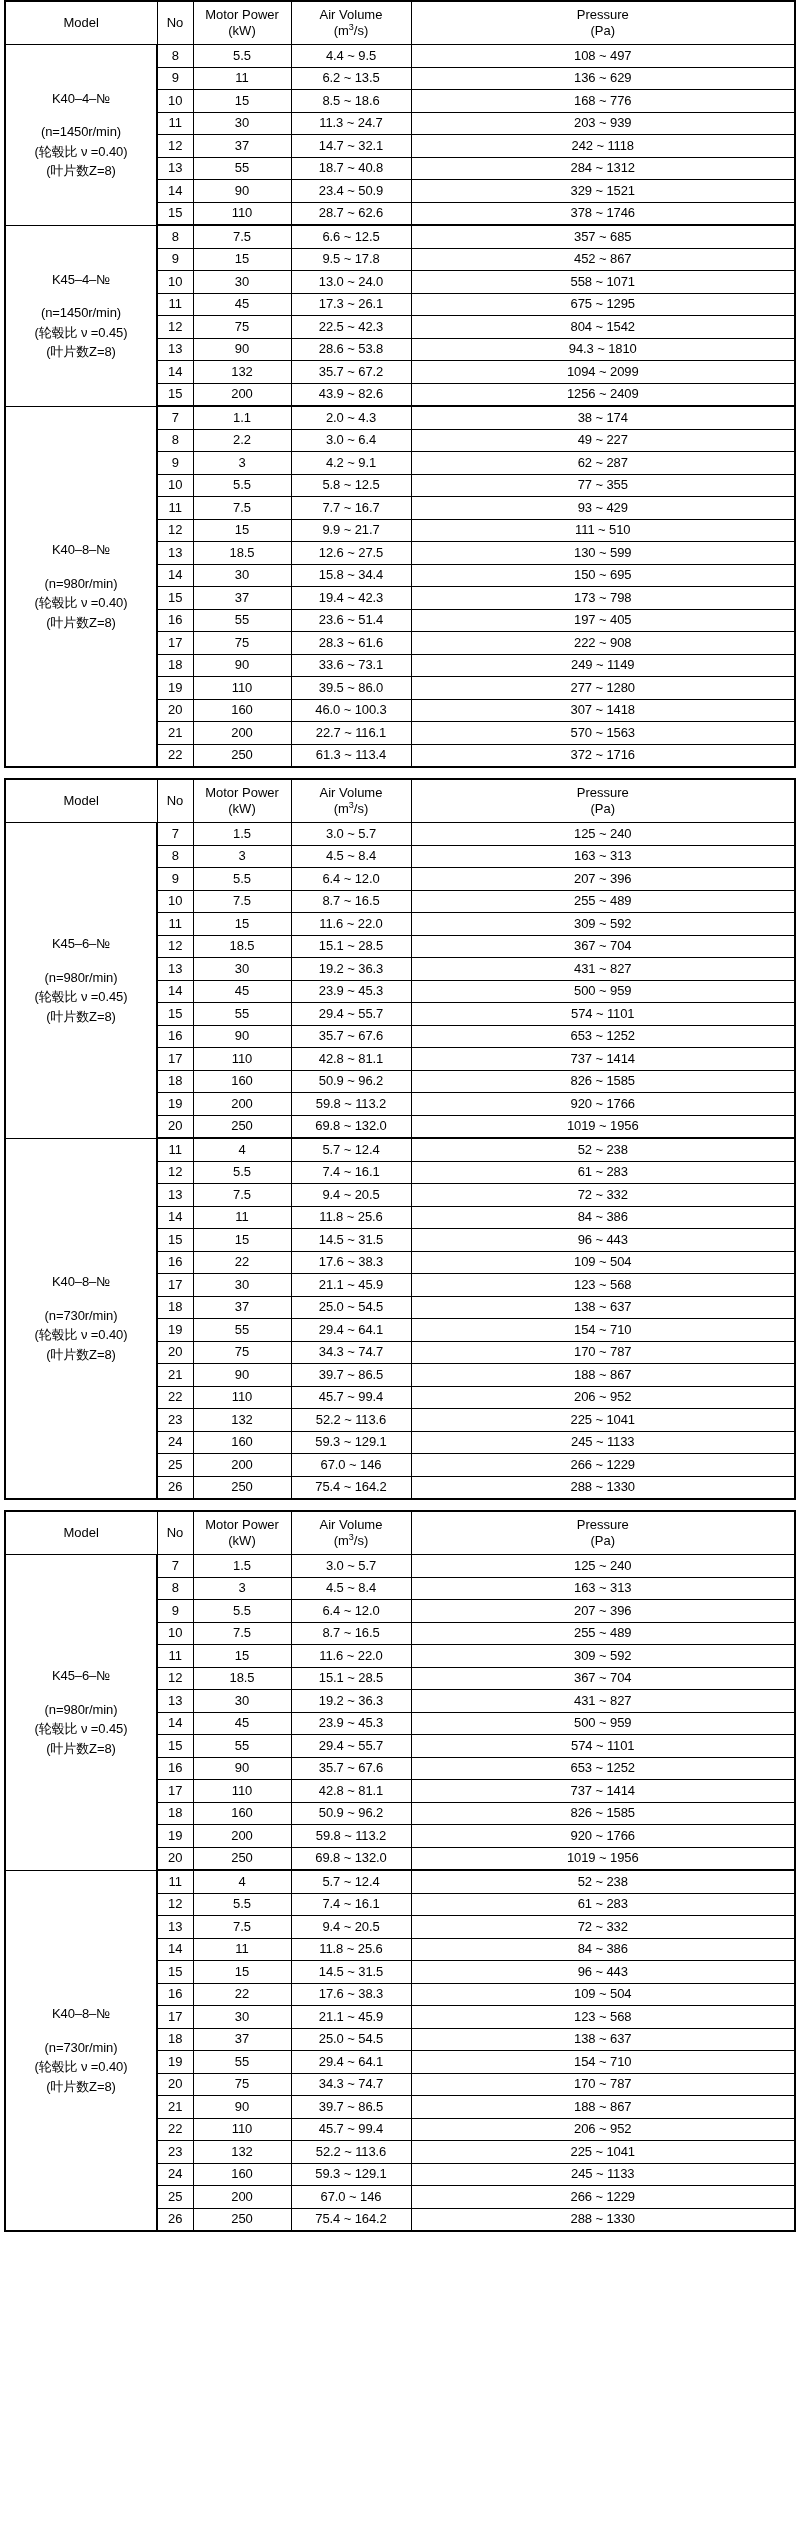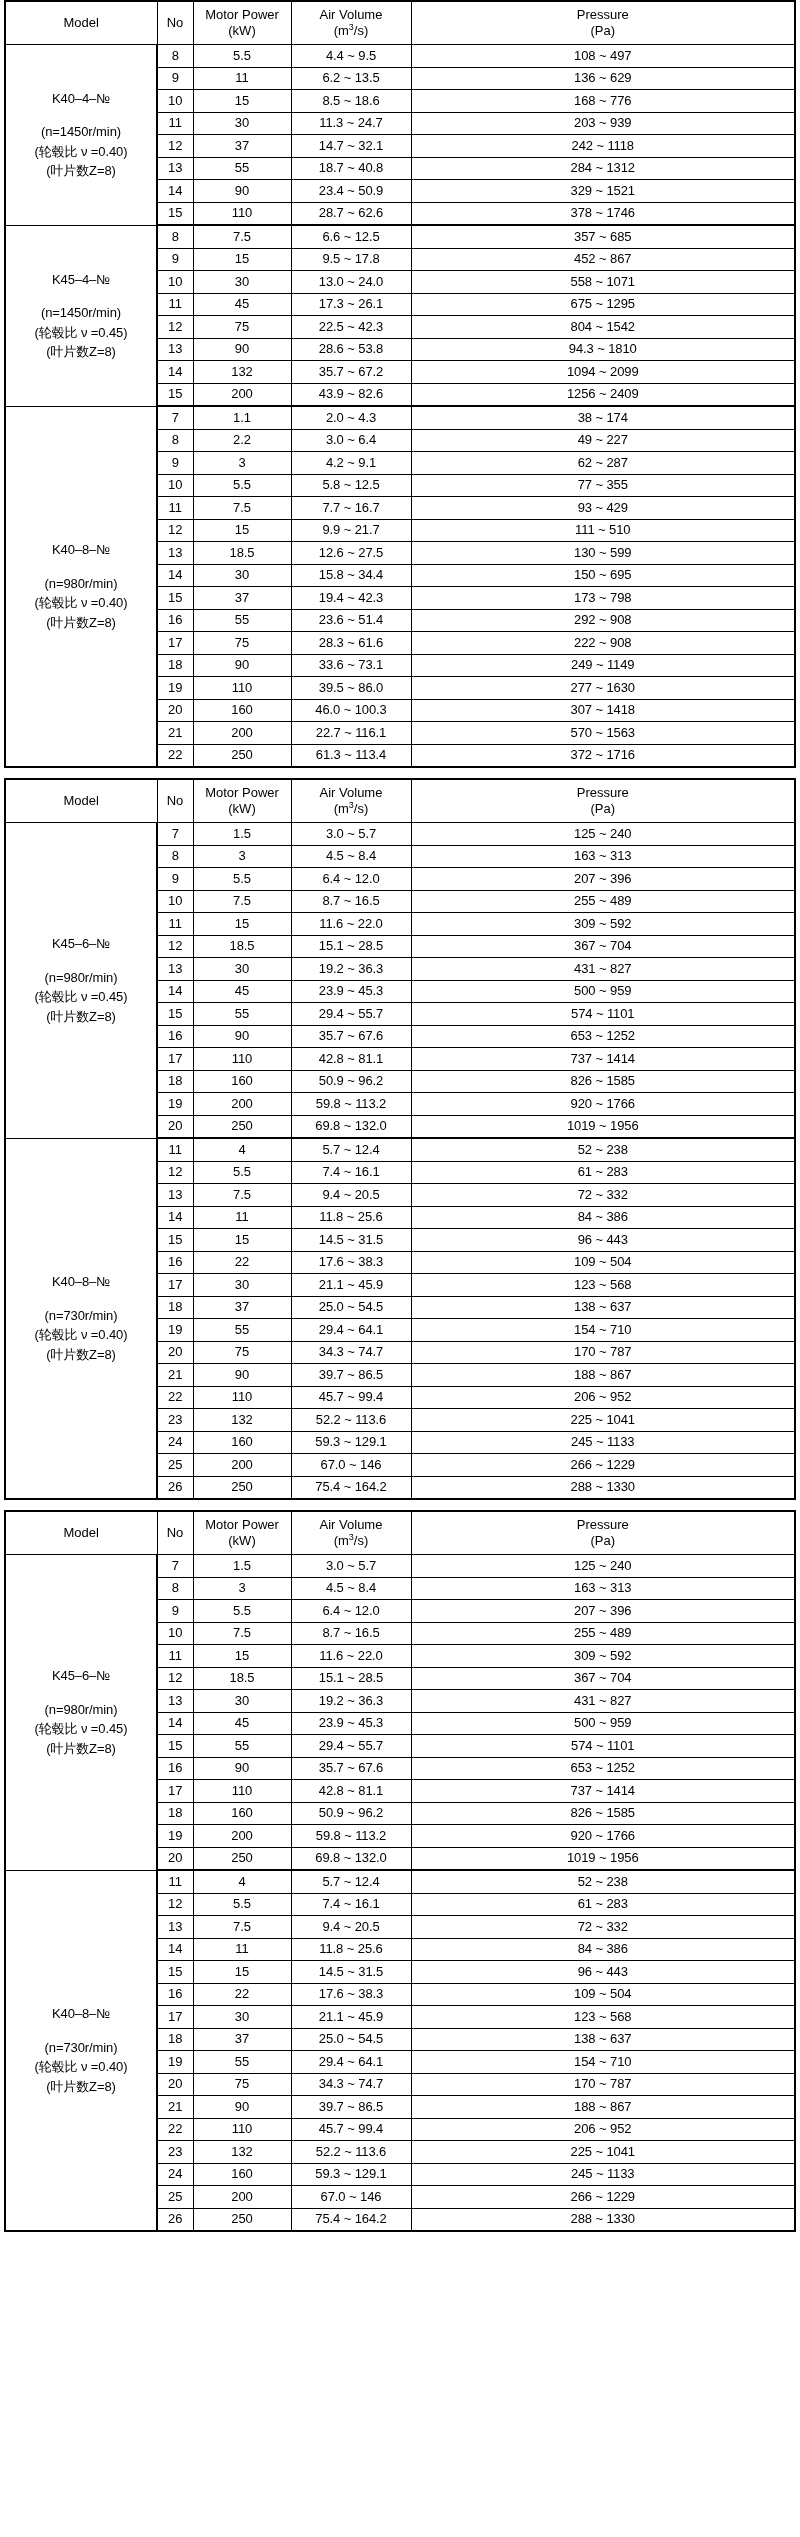--- a/index.html
+++ b/index.html
@@ -260,39 +260,39 @@
         <tr class="">
           <td>15</td>
           <td>37</td>
           <td>19.4 ~ 42.3</td>
           <td>173 ~ 798</td>
         </tr>
         <tr class="">
           <td>16</td>
           <td>55</td>
           <td>23.6 ~ 51.4</td>
-          <td>292 ~ 908</td>
+          <td>197 ~ 405</td>
         </tr>
         <tr class="">
           <td>17</td>
           <td>75</td>
           <td>28.3 ~ 61.6</td>
           <td>222 ~ 908</td>
         </tr>
         <tr class="">
           <td>18</td>
           <td>90</td>
           <td>33.6 ~ 73.1</td>
           <td>249 ~ 1149</td>
         </tr>
         <tr class="">
           <td>19</td>
           <td>110</td>
           <td>39.5 ~ 86.0</td>
-          <td>277 ~ 1630</td>
+          <td>277 ~ 1280</td>
         </tr>
         <tr class="">
           <td>20</td>
           <td>160</td>
           <td>46.0 ~ 100.3</td>
           <td>307 ~ 1418</td>
         </tr>
         <tr class="">
           <td>21</td>
           <td>200</td>

